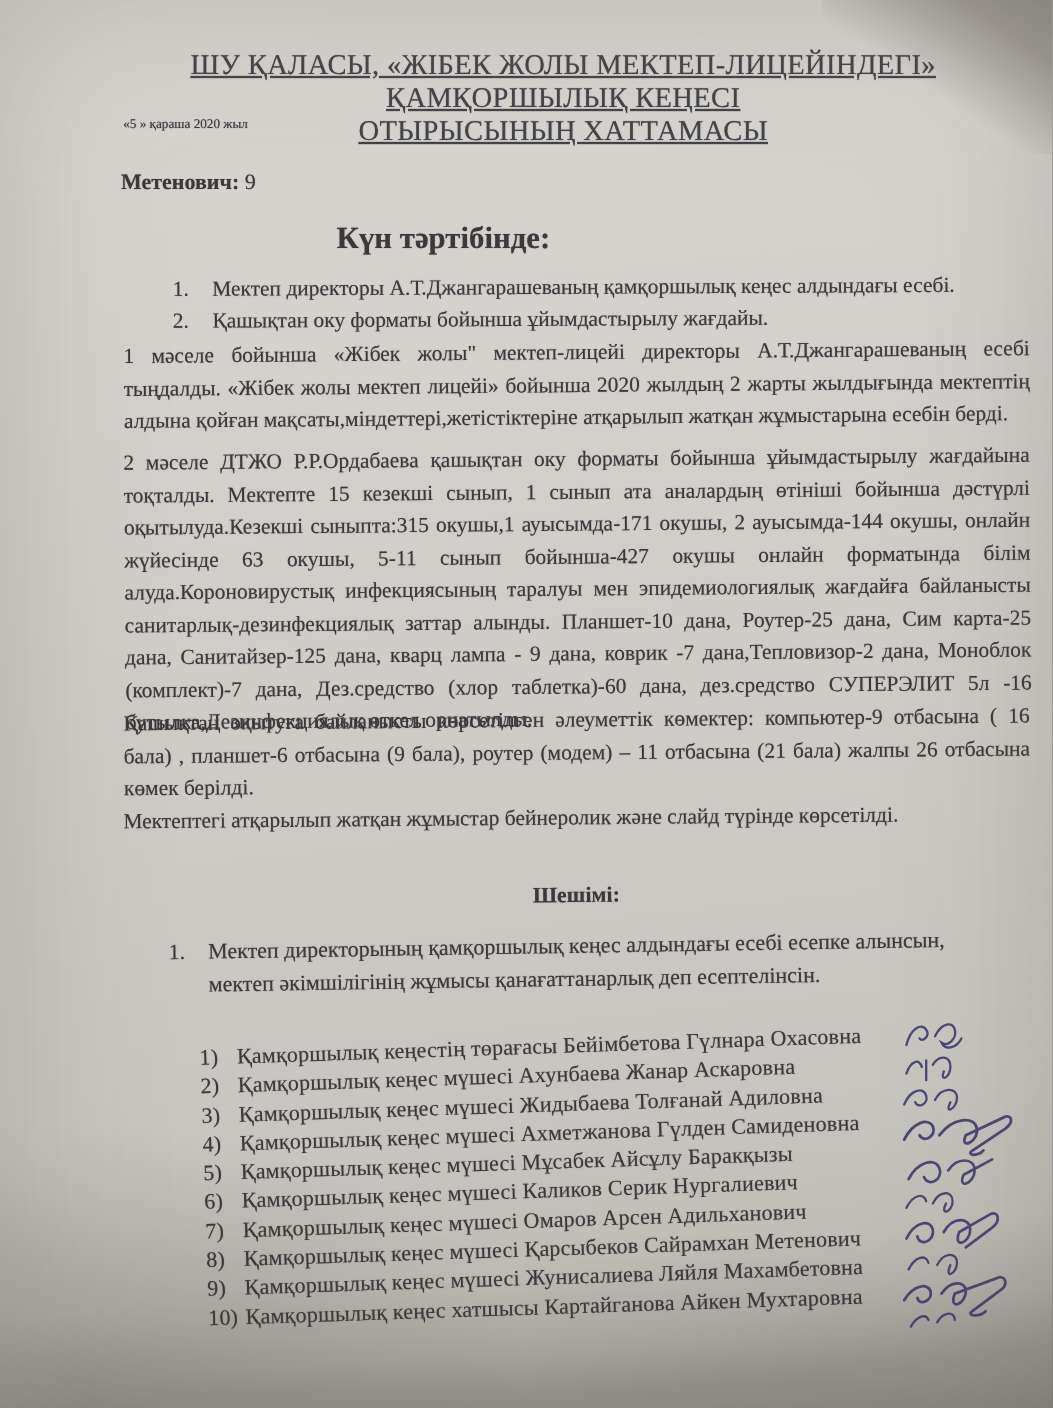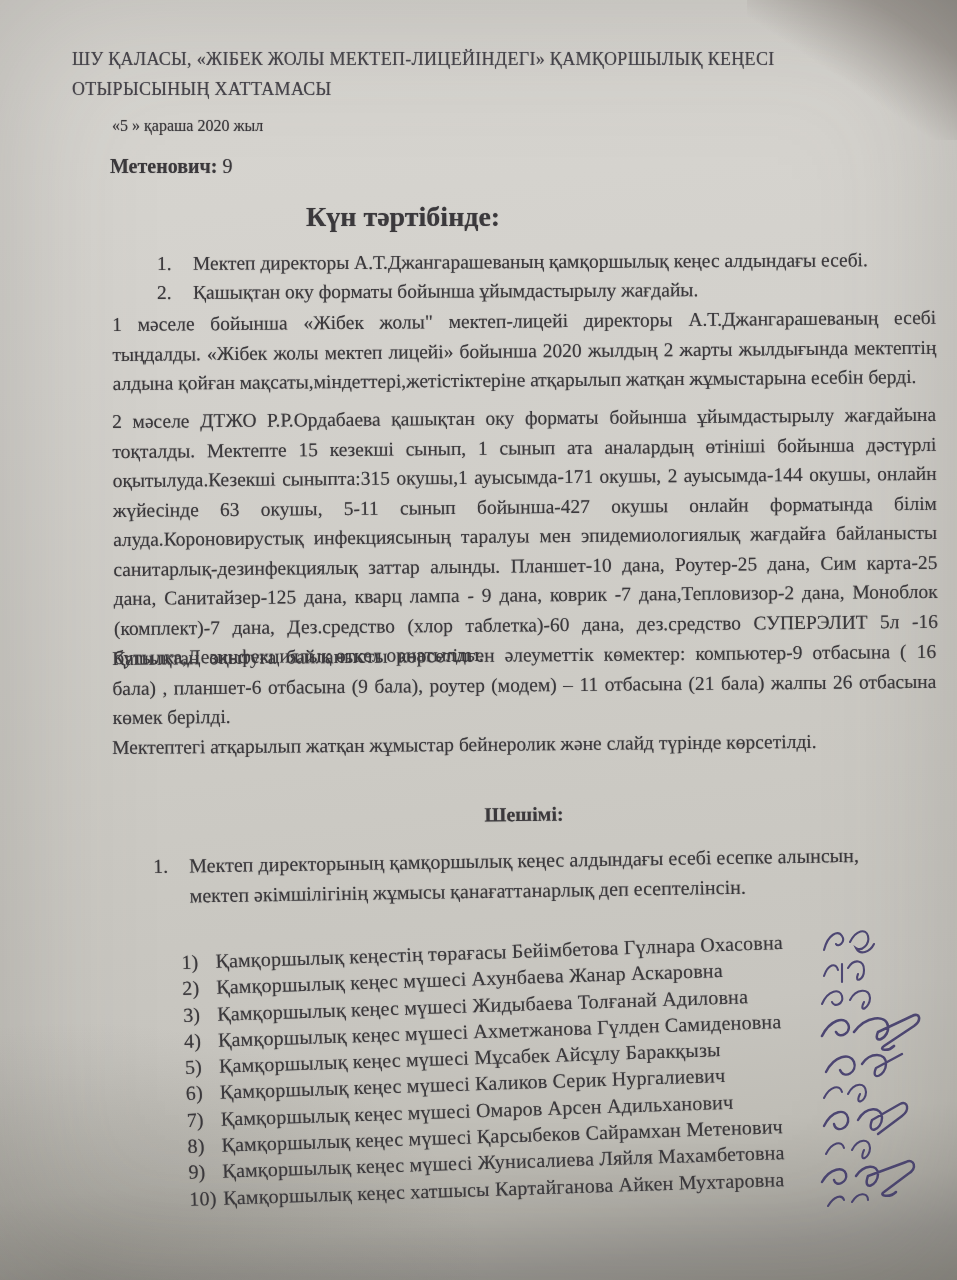--- a/index.html
+++ b/index.html
@@ -21,24 +21,24 @@
     background:radial-gradient(ellipse at 15% 96%,
       rgba(90,88,82,0.30) 0%, rgba(90,88,82,0) 65%);
   }
   .vignette {
     position:absolute; inset:0; pointer-events:none;
     box-shadow: inset 0 0 150px rgba(92,90,84,0.26);
   }
   .doc-text { text-shadow:0 0 1px rgba(59,57,60,0.55); }
   .title-block {
     position:absolute; top:44px; left:72px; width:880px;
-    font-size:18px; line-height:30px;
-    letter-spacing:0.3px; color:#45434a;
+    text-align:center; font-size:26px; line-height:30px;
+    letter-spacing:0.3px; color:#45434a;text-decoration:underline;
   }
-  .date-line { position:absolute; top:117px; left:112px; font-size:16px; }
+  .date-line { position:absolute; top:105px; left:112px; font-size:12px; }
   .attendees { position:absolute; top:155px; left:110px; font-size:20px; }
   .attendees .lbl { font-weight:bold; }
   .agenda-heading { position:absolute; top:201px; left:306px; font-size:28px; font-weight:bold; }
   .agenda-list { position:absolute; top:247px; left:157px; width:770px; transform:rotate(-0.3deg); }
   .row { display:flex; font-size:19.5px; line-height:29px; }
   .row .num { flex:0 0 36px; }
   .para {
     position:absolute; left:112px; width:824px;
     font-size:19.5px; line-height:29.5px; text-align:justify;
     transform:rotate(-0.5deg); transform-origin:left top;

